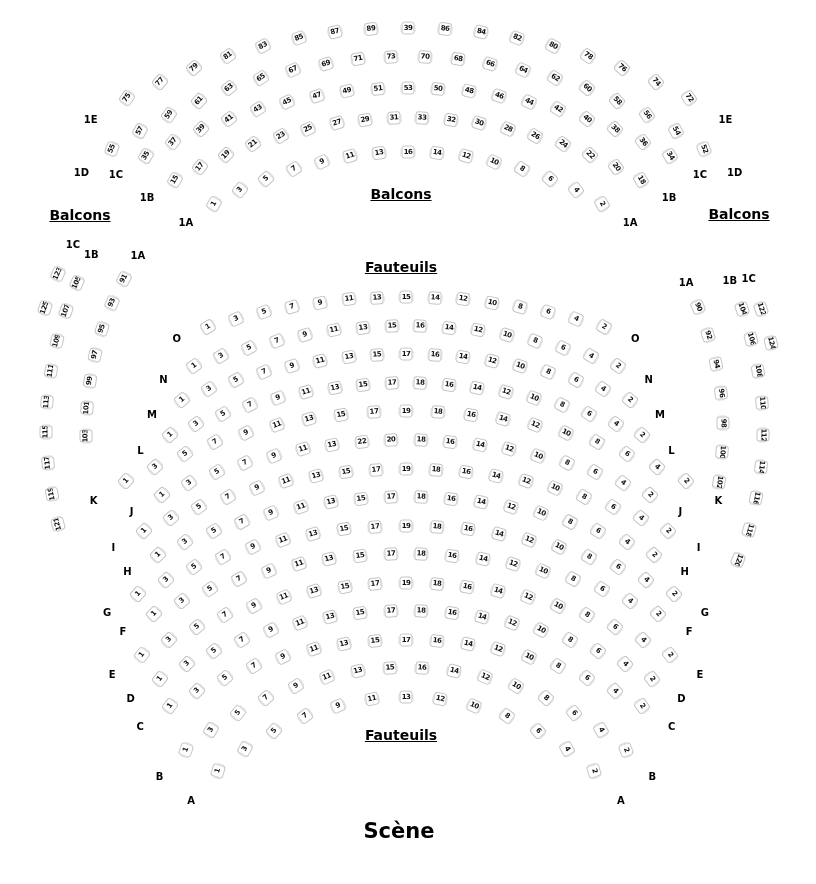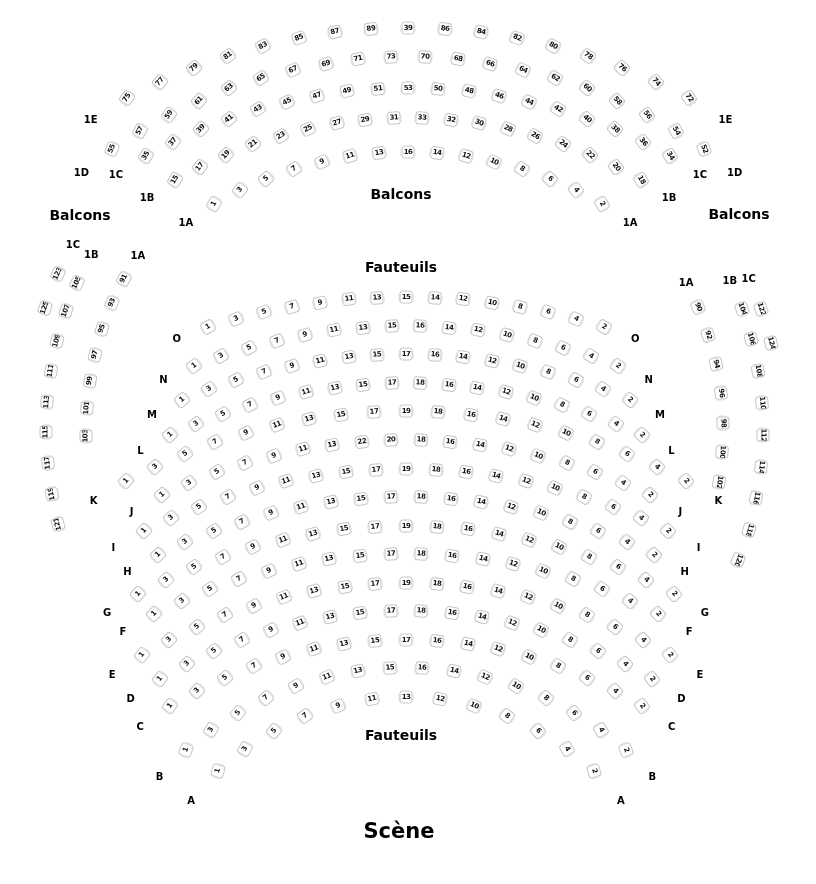--- a/index.html
+++ b/index.html
@@ -10,21 +10,21 @@
         display:flex;align-items:center;justify-content:center;}
   .seat::before,.seat::after{content:"";position:absolute;top:2px;width:2px;height:8px;
         background:#dedede;border-radius:1px;}
   .seat::before{left:-2px;}
   .seat::after{right:-2px;}
   .seat-num{font-size:7px;font-weight:700;color:#111;line-height:1;
         letter-spacing:-0.5px;white-space:nowrap;}
   .row-label{position:absolute;transform:translate(-50%,-50%);
         font-size:10px;font-weight:700;color:#000;white-space:nowrap;}
   .title{position:absolute;transform:translate(-50%,-50%);font-weight:700;color:#000;white-space:nowrap;}
-  .t-balcons,.t-fauteuils{font-size:14px;}
+  .t-balcons,.t-fauteuils{font-size:14px;text-decoration:underline;}
   .t-stage{font-size:21px;}
   #t-balcons-left{left:80px;top:215px;}
   #t-balcons-center{left:401px;top:194px;}
   #t-balcons-right{left:739px;top:214px;}
   #t-fauteuils-top{left:401px;top:267px;}
   #t-fauteuils-bottom{left:401px;top:735px;}
   #t-stage{left:399px;top:831px;}
 </style>
 </head>
 <body>

